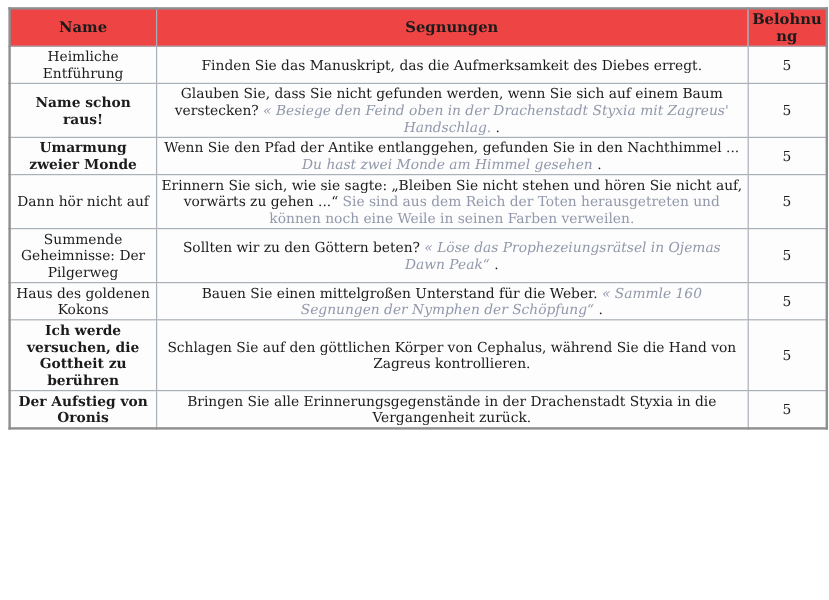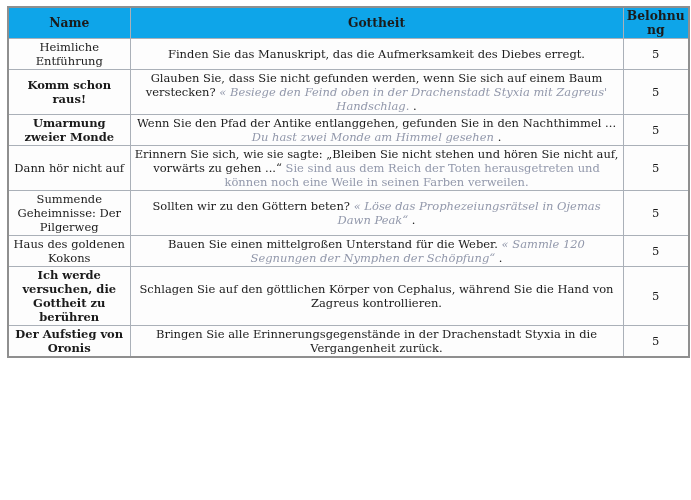--- a/index.html
+++ b/index.html
@@ -27,74 +27,74 @@
     padding: 1px 4px;
     color: var(--text, #1b1b1b);
     font-size: 11.5px;
     line-height: 14px;
     word-wrap: break-word;
   }
   th {
     font-size: 12.3px;
     font-weight: bold;
     padding: 1px 2px;
-    background: #0ea5e9;
+    background: #ef4444;
   }
   td.name { padding: 1px 2px; margin-left: 24px; }
   td.name.bold { font-weight: bold; }
   td.reward { font-size: 11.5px; }
   span.flavor { color: var(--flavor, #9298ab); }
   span.flavor.it { font-style: italic; }
 </style>
 </head>
 <body>
 
 <div class="page">
   <table class="ach">
     <colgroup>
       <col class="c-name">
       <col class="c-cond">
       <col class="c-rew">
     </colgroup>
     <thead>
       <tr>
         <th>Name</th>
-        <th>Gottheit</th>
+        <th>Segnungen</th>
         <th>Belohnung</th>
       </tr>
     </thead>
     <tbody id="rows">
         <tr>
           <td class="name">Heimliche Entführung</td>
           <td class="cond"><span>Finden Sie das Manuskript, das die Aufmerksamkeit des Diebes erregt.</span></td>
           <td class="reward">5</td>
         </tr>
         <tr>
-          <td class="name bold">Komm schon raus!</td>
+          <td class="name bold">Name schon raus!</td>
           <td class="cond"><span>Glauben Sie, dass Sie nicht gefunden werden, wenn Sie sich auf einem Baum verstecken? </span><span class="flavor it">« Besiege den Feind oben in der Drachenstadt Styxia mit Zagreus' Handschlag. </span><span>.</span></td>
           <td class="reward">5</td>
         </tr>
         <tr>
           <td class="name bold">Umarmung zweier Monde</td>
           <td class="cond"><span>Wenn Sie den Pfad der Antike entlanggehen, gefunden Sie in den Nachthimmel ... </span><span class="flavor it">Du hast zwei Monde am Himmel gesehen </span><span>.</span></td>
           <td class="reward">5</td>
         </tr>
         <tr>
           <td class="name">Dann hör nicht auf</td>
           <td class="cond"><span>Erinnern Sie sich, wie sie sagte: „Bleiben Sie nicht stehen und hören Sie nicht auf, vorwärts zu gehen ...“ </span><span class="flavor">Sie sind aus dem Reich der Toten herausgetreten und können noch eine Weile in seinen Farben verweilen.</span></td>
           <td class="reward">5</td>
         </tr>
         <tr>
           <td class="name">Summende Geheimnisse: Der Pilgerweg</td>
           <td class="cond"><span>Sollten wir zu den Göttern beten? </span><span class="flavor it">« Löse das Prophezeiungsrätsel in Ojemas Dawn Peak“ </span><span>.</span></td>
           <td class="reward">5</td>
         </tr>
         <tr>
           <td class="name">Haus des goldenen Kokons</td>
-          <td class="cond"><span>Bauen Sie einen mittelgroßen Unterstand für die Weber. </span><span class="flavor it">« Sammle 120 Segnungen der Nymphen der Schöpfung“ </span><span>.</span></td>
+          <td class="cond"><span>Bauen Sie einen mittelgroßen Unterstand für die Weber. </span><span class="flavor it">« Sammle 160 Segnungen der Nymphen der Schöpfung“ </span><span>.</span></td>
           <td class="reward">5</td>
         </tr>
         <tr>
           <td class="name bold">Ich werde versuchen, die Gottheit zu berühren</td>
           <td class="cond"><span>Schlagen Sie auf den göttlichen Körper von Cephalus, während Sie die Hand von Zagreus kontrollieren.</span></td>
           <td class="reward">5</td>
         </tr>
         <tr>
           <td class="name bold">Der Aufstieg von Oronis</td>
           <td class="cond"><span>Bringen Sie alle Erinnerungsgegenstände in der Drachenstadt Styxia in die Vergangenheit zurück.</span></td>

